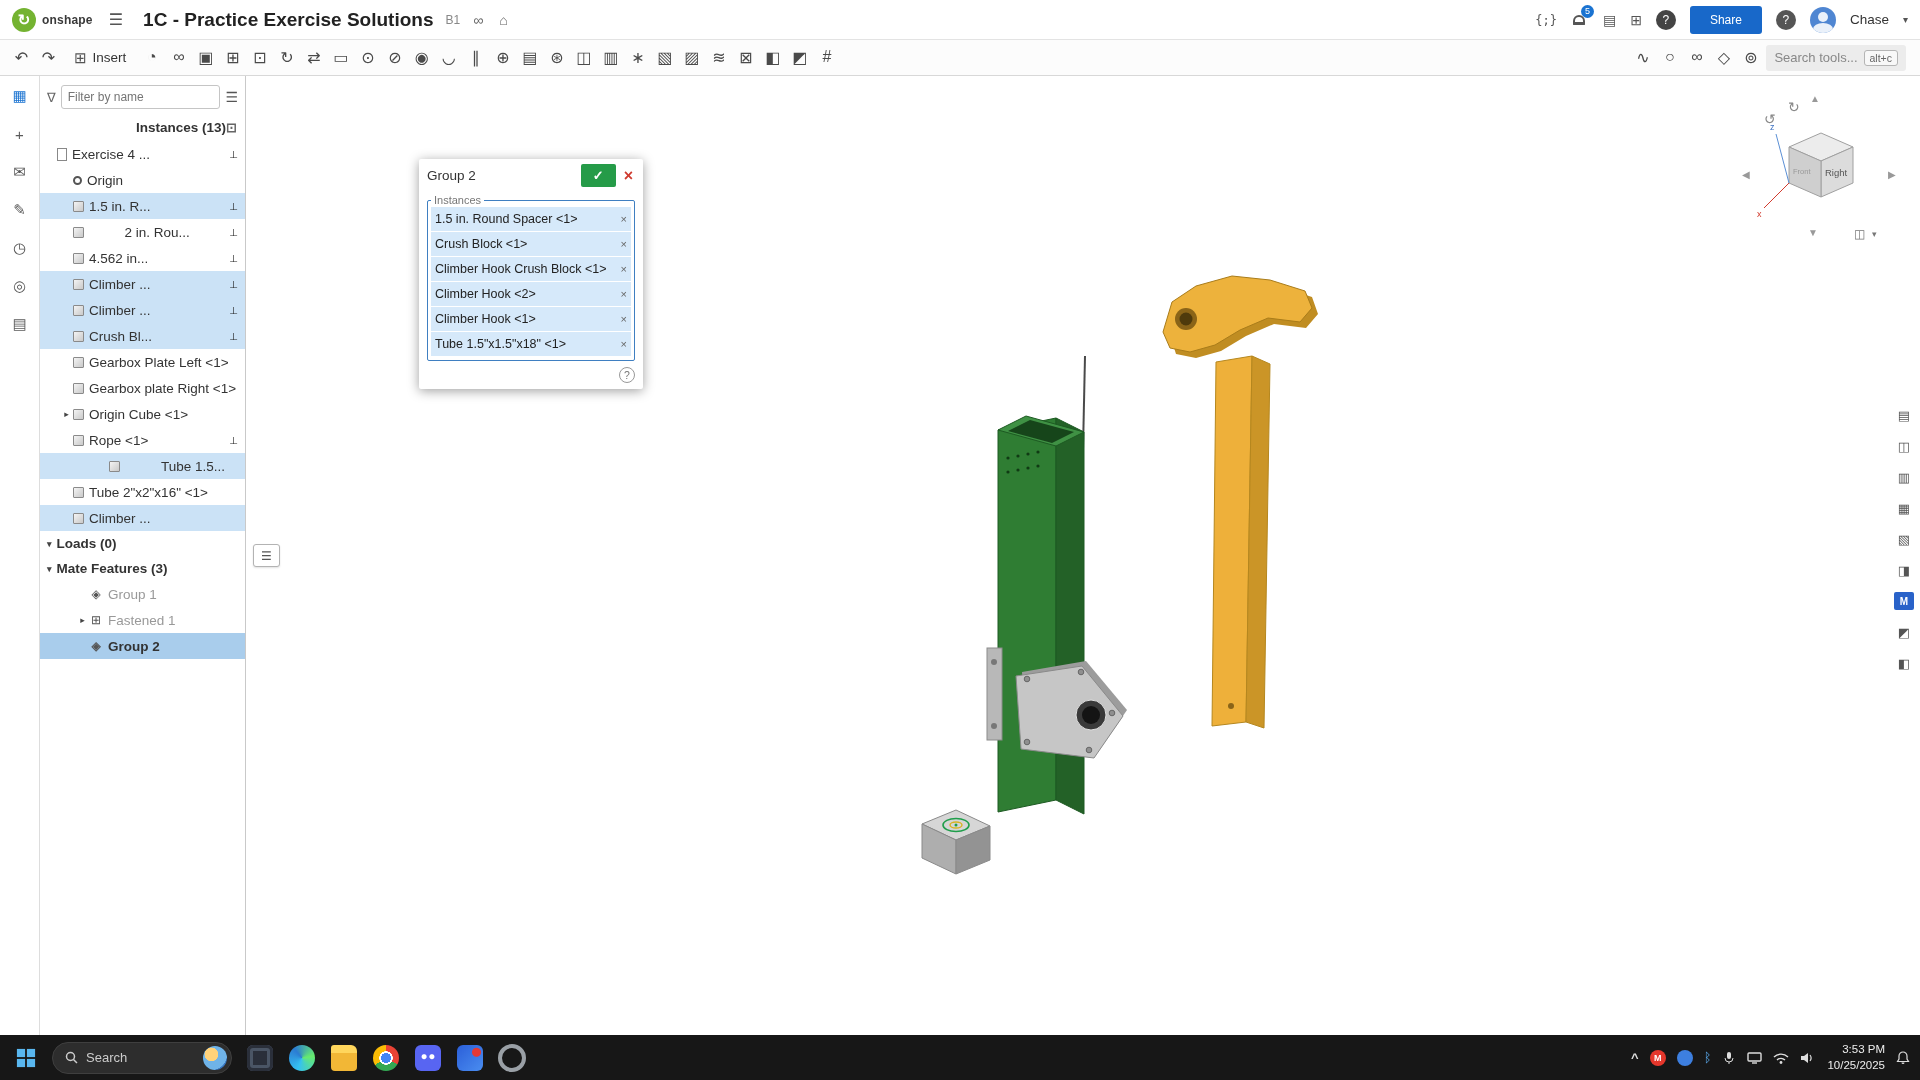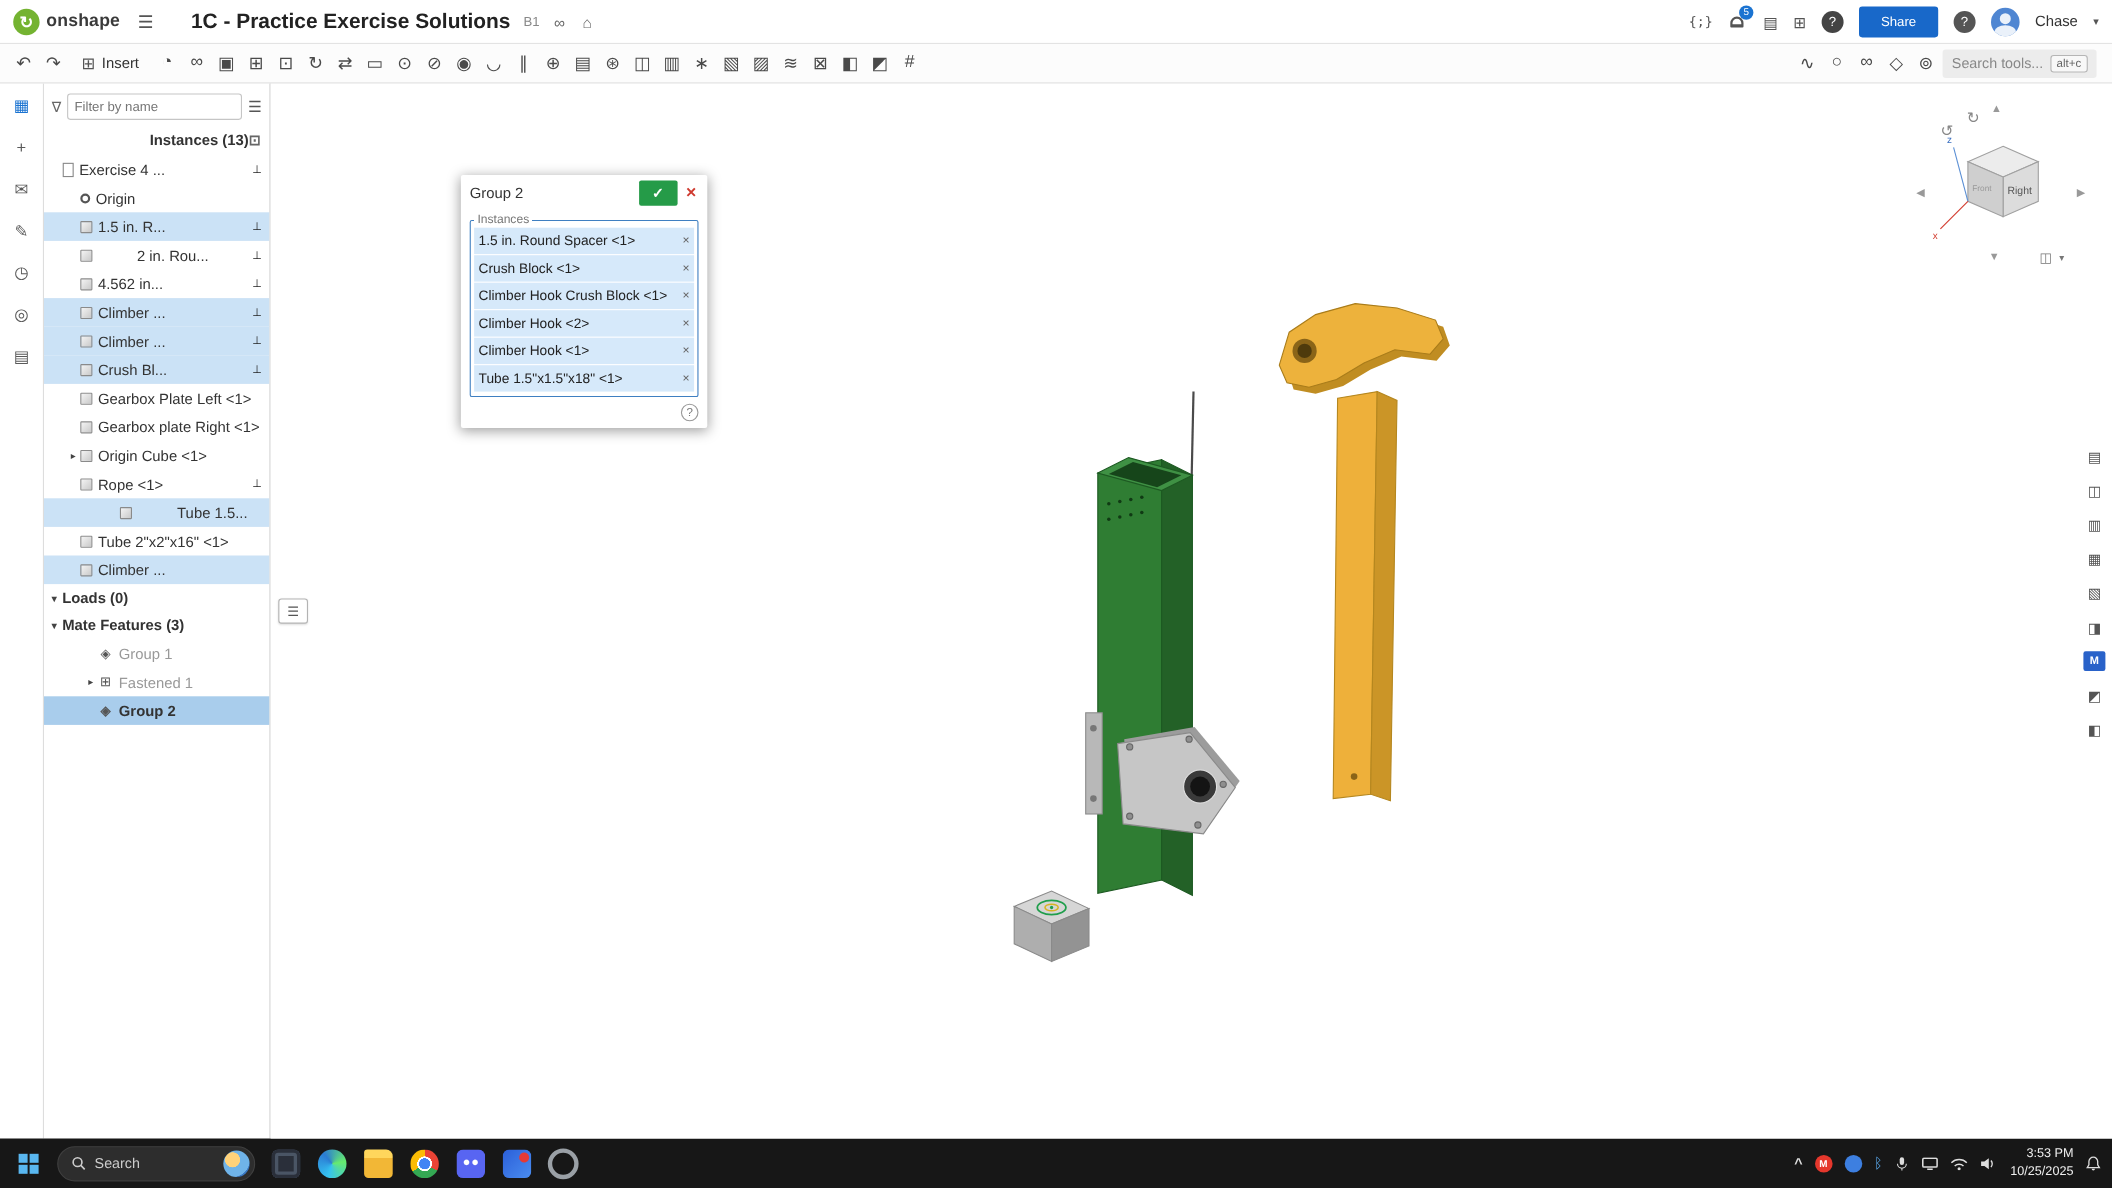--- a/index.html
+++ b/index.html
@@ -6,23 +6,23 @@
   html,body { margin:0; padding:0; width:1920px; height:1080px; overflow:hidden;
     font-family:"Liberation Sans", sans-serif; background:#fff; }
   body { display:flex; flex-direction:column; }
 
   
   .topbar { height:40px; display:flex; align-items:center; gap:10px; padding:0 12px;
     border-bottom:1px solid #e3e3e3; background:#fff; flex:0 0 40px; }
   .logo { display:flex; align-items:center; gap:6px; }
   .logo-mark { width:24px; height:24px; border-radius:50%; background:#74b331; color:#fff;
     display:flex; align-items:center; justify-content:center; font-size:15px; font-weight:bold; }
-  .logo-text { font-size:16px; font-weight:bold; color:#3a3a3a; letter-spacing:.2px; }
+  .logo-text { font-size:12px; font-weight:bold; color:#3a3a3a; letter-spacing:.2px; }
   .hamburger { font-size:16px; color:#555; padding:0 6px; cursor:pointer; }
-  .doc-title { font-size:19px; font-weight:bold; color:#222; margin-left:18px; white-space:nowrap;text-align:center; }
+  .doc-title { font-size:19px; font-weight:bold; color:#222; margin-left:4px; white-space:nowrap;text-align:center; }
   .version-badge { font-size:12px; color:#888; margin-left:2px; }
   .tb-ic { color:#666; font-size:14px; padding:0 3px; cursor:pointer; }
   .topbar-right { margin-left:auto; display:flex; align-items:center; gap:14px; }
   .topicon { color:#555; font-size:14px; cursor:pointer; }
   .topicon.mono { font-family:"DejaVu Sans Mono", monospace; font-size:12px; }
   .topicon.darkc { background:#444; color:#fff; width:20px; height:20px; border-radius:50%;
     display:inline-flex; align-items:center; justify-content:center; font-size:12px; }
   .tb-bell { position:relative; display:inline-block; width:18px; height:18px; cursor:pointer; }
   .bellglyph { position:absolute; left:2px; top:4px; width:12px; height:10px;
     border:2px solid #555; border-bottom:3px solid #555; border-radius:7px 7px 1px 1px; }

